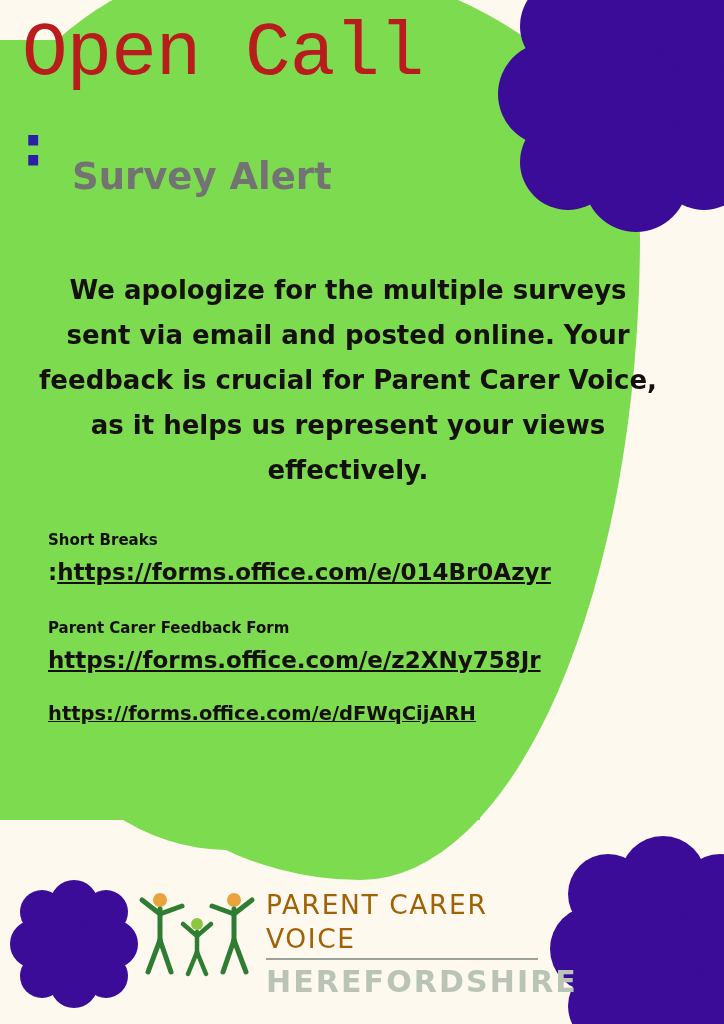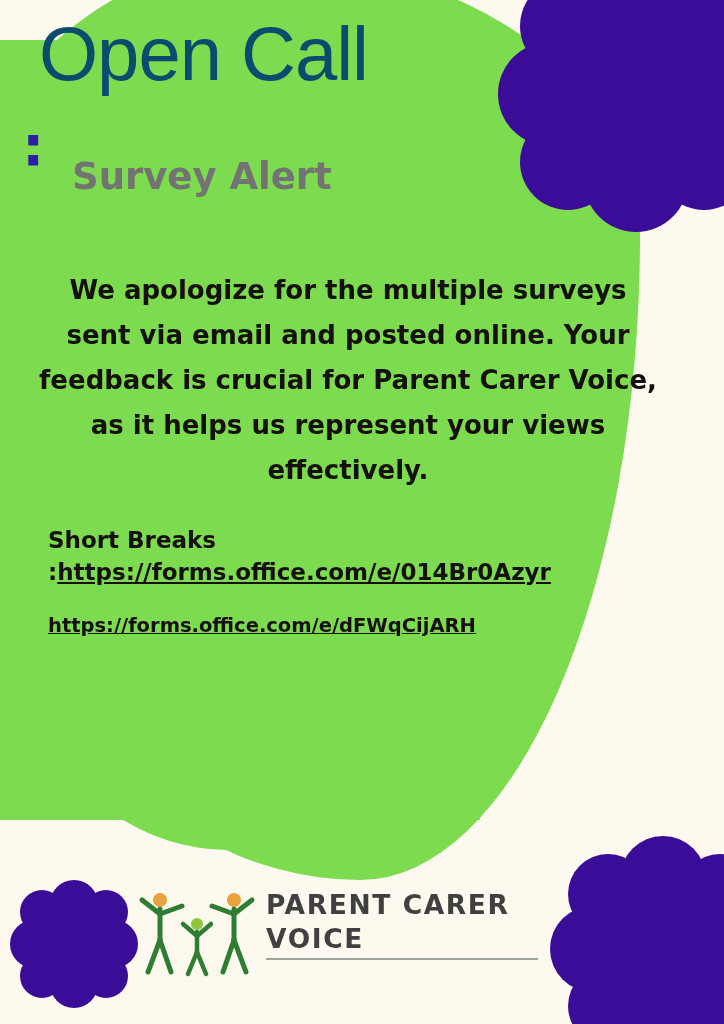--- a/index.html
+++ b/index.html
@@ -80,25 +80,24 @@
     position: relative;
     z-index: 3;
   }
 
   .title {
     position: absolute;
     left: 22px;
     top: 14px;
     font-size: 76px;
     line-height: 80px;
-    color: #0c4a6e;
-    font-family: Liberation Sans, sans-serif;
+    color: #b91c1c;
+    font-family: Liberation Mono, monospace;
     font-weight: 400;
     letter-spacing: -1px;
-    margin-left: 17px;
   }
   .colon {
     position: absolute;
     left: 22px;
     top: 118px;
     font-size: 56px;
     line-height: 56px;
     color: #2b1ea8;
     font-family: "DejaVu Sans", sans-serif;
     font-weight: 700;
@@ -130,21 +129,21 @@
   .links {
     position: absolute;
     left: 48px;
     top: 524px;
     width: 640px;
   }
   .link-block {
     margin-bottom: 18px;
   }
   .link-label {
-    font-size: 23px;
+    font-size: 15px;
     line-height: 32px;
     font-weight: bold;
     color: #15100e;
     font-family: "DejaVu Sans", sans-serif;
   }
   .link-url {
     font-size: 23px;
     line-height: 32px;
     font-weight: bold;
     color: #15100e;
@@ -184,22 +183,22 @@
   }
   .logo-text {
     position: absolute;
     left: 128px;
     top: 4px;
     width: 280px;
   }
   .logo-line1 {
     font-size: 26.5px;
     letter-spacing: 1.6px;
-    font-weight: bold;
-    color: #404040;
+    font-weight: normal;
+    color: #a16207;
     font-family: "DejaVu Sans", sans-serif;
     line-height: 34px;
   }
   .logo-rule {
     height: 2px;
     background: #9aa29a;
     margin: 2px 0 4px 0;
     width: 272px;
   }
   .logo-line2 {
@@ -266,20 +265,26 @@
 
     <div class="links">
 
       <div class="link-block" id="link-block-short-breaks">
         <div class="link-label">Short Breaks</div>
         <div>
           <span class="link-inline">:</span><span class="link-url">https://forms.office.com/e/014Br0Azyr</span>
         </div>
       </div>
 
+      <div class="link-block" id="link-block-parent-carer">
+        <div class="link-label">Parent Carer Feedback Form</div>
+        <div>
+          <span class="link-url">https://forms.office.com/e/z2XNy758Jr</span>
+        </div>
+      </div>
 
       <div class="link-block" id="link-block-ehcp">
         <div>
           <span class="link-url">https://forms.office.com/e/dFWqCijARH</span>
         </div>
       </div>
 
     </div>
 
     <div class="logo">
@@ -304,17 +309,18 @@
           <path d="M59 48 L59 70" stroke="#2f7d32" stroke-width="4.5" stroke-linecap="round"></path>
           <path d="M59 52 L45 40" stroke="#2f7d32" stroke-width="4.5" stroke-linecap="round"></path>
           <path d="M59 52 L73 40" stroke="#2f7d32" stroke-width="4.5" stroke-linecap="round"></path>
           <path d="M59 68 L50 90" stroke="#2f7d32" stroke-width="4.5" stroke-linecap="round"></path>
           <path d="M59 68 L68 90" stroke="#2f7d32" stroke-width="4.5" stroke-linecap="round"></path>
         </svg>
       </div>
       <div class="logo-text">
         <div class="logo-line1">PARENT CARER VOICE</div>
         <div class="logo-rule"></div>
+        <div class="logo-line2">HEREFORDSHIRE</div>
       </div>
     </div>
 
   </div>
 </div>
 
 </body></html>

